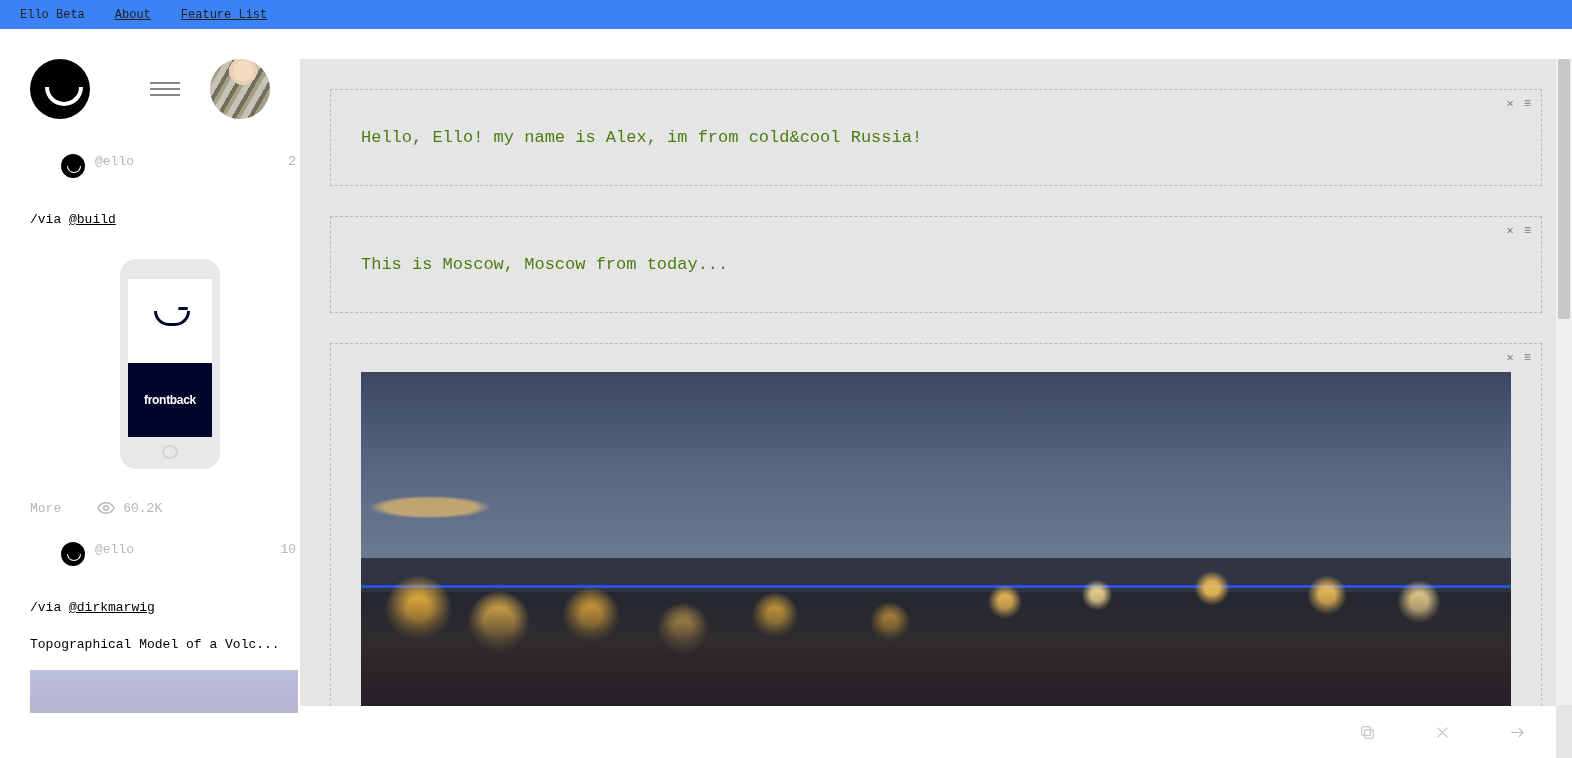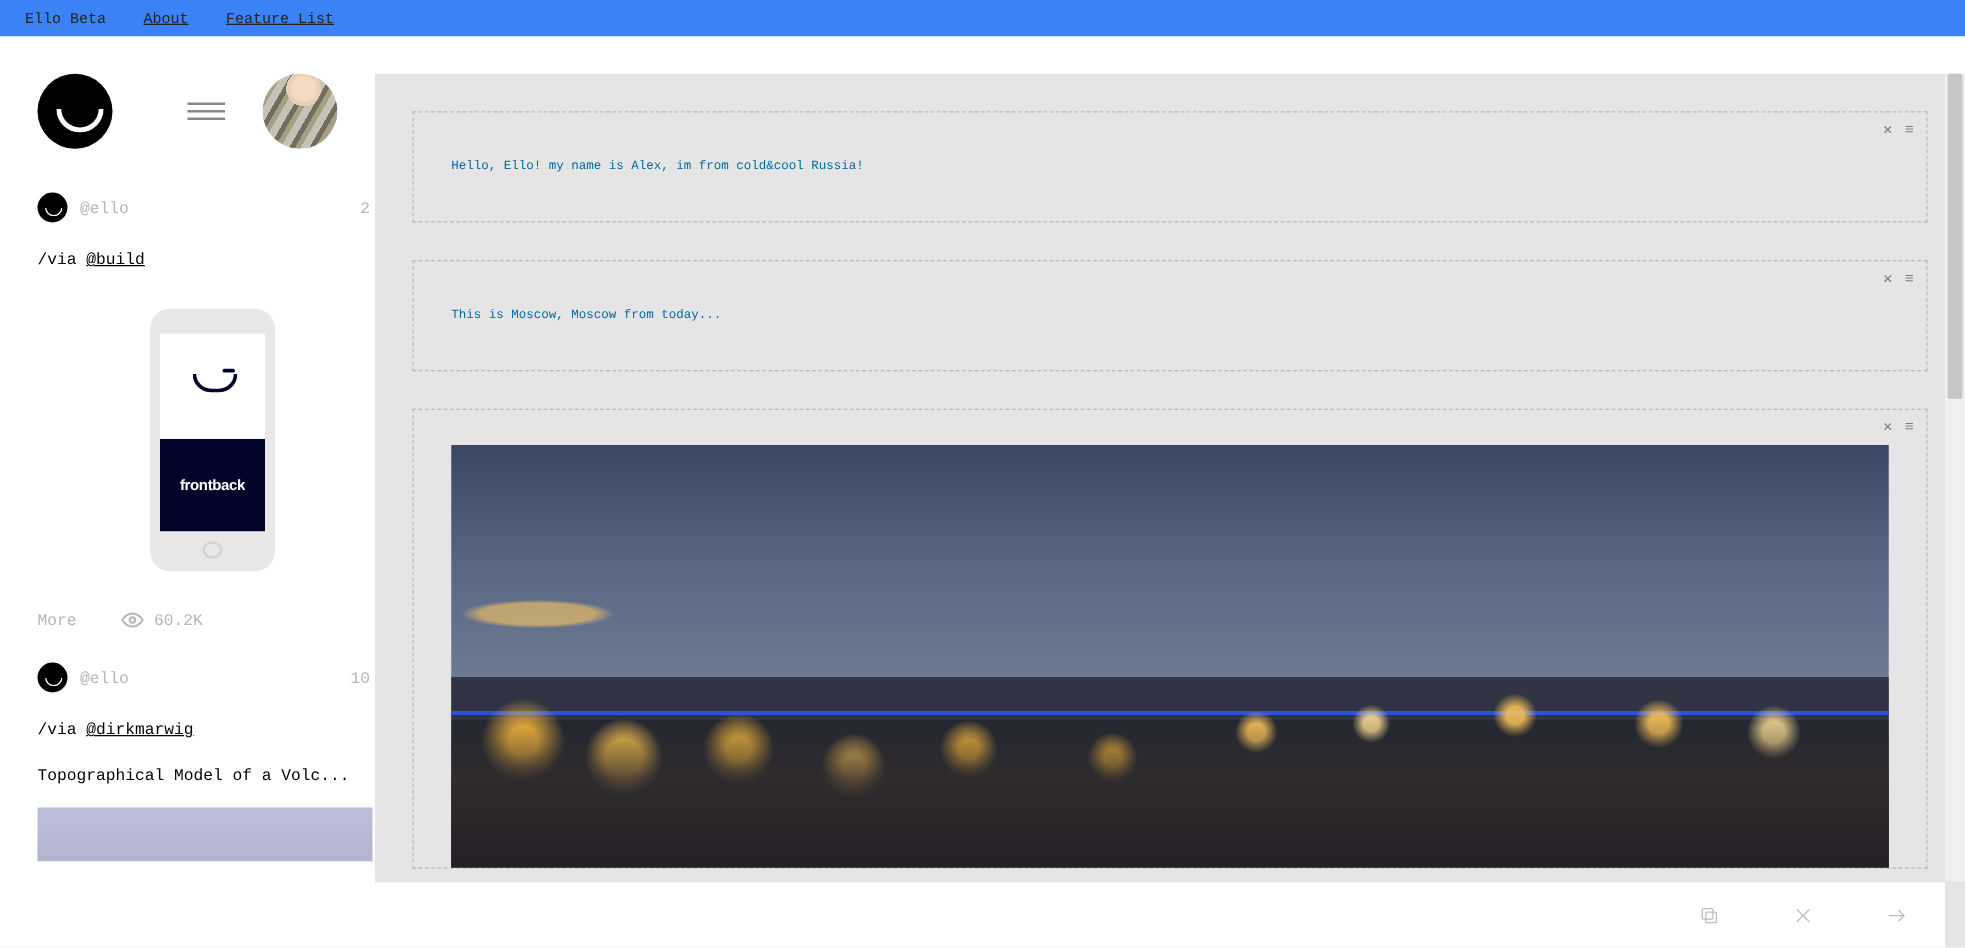--- a/index.html
+++ b/index.html
@@ -82,21 +82,22 @@
                 repeating-linear-gradient(120deg, #c7c2b6 0 6px, #736d5d 6px 10px, #a4a084 10px 14px);
     position: absolute;
     left: 210px;
     top: 30px;
   }
 
   
   .feed-item { margin-bottom: 25px; }
   .feed-head {
     display: flex;
-    align-items: center;
+    align-items: flex-start;
+    margin-left: 31px;
   }
   .mini-logo {
     width: 24px; height: 24px;
     border-radius: 50%;
     background: #000; position: relative;
     flex-shrink: 0;
   }
   .mini-logo::after {
     content: "";
     position: absolute;
@@ -110,21 +111,21 @@
   .feed-user {
     color: #b6b6b6;
     margin-left: 10px;
     flex: 1;
   }
   .feed-date {
     color: #b6b6b6;
     margin-right: 4px;
   }
   .via {
-    margin-top: 22px;
+    margin-top: 34px;
     color: #000;
     font-size: 13px;
   }
   .via .handle { text-decoration: underline; }
   .phone-card {
     width: 100px; height: 210px;
     border-radius: 16px;
     background: #e8e8e8;
     margin: 32px 0 30px 90px;
     position: relative;
@@ -213,22 +214,22 @@
     display: flex;
     gap: 10px;
     color: #7e7e7e;
   }
   .tool {
     cursor: pointer;
     font-size: 12px;
     line-height: 1;
   }
   .post-text {
-    color: #0369a1;
-    font-size: 10px;
+    color: #4d7c0f;
+    font-size: 17px;
   }
   .city-image {
     height: 338px;
     background:
       
       radial-gradient(circle at 5% 70%, rgba(255,190,60,0.9) 0 1%, transparent 3%),
       radial-gradient(circle at 12% 74%, rgba(255,200,80,0.95) 0 1.4%, transparent 3%),
       radial-gradient(circle at 20% 72%, rgba(255,190,60,0.9) 0 1%, transparent 3%),
       radial-gradient(circle at 28% 76%, rgba(255,200,90,0.95) 0 1%, transparent 3%),
       radial-gradient(circle at 36% 72%, rgba(255,190,60,0.9) 0 1%, transparent 3%),

